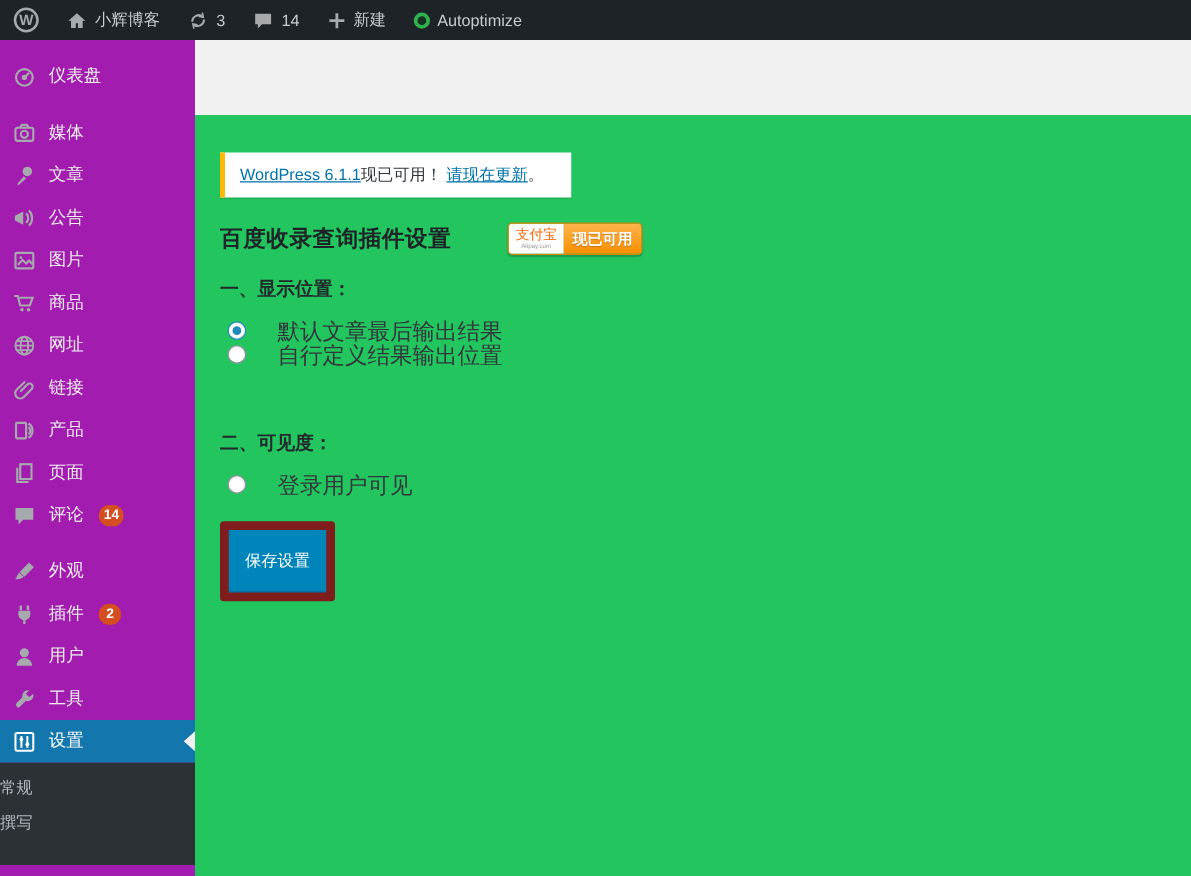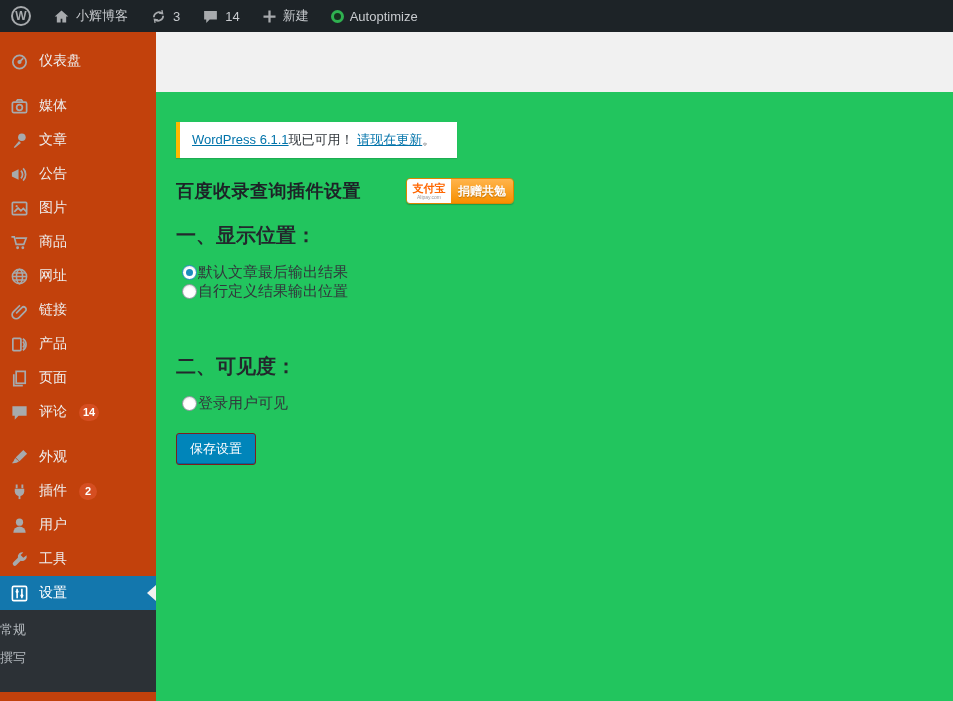--- a/index.html
+++ b/index.html
@@ -6,52 +6,52 @@
   html,body { width:953px; height:701px; overflow:hidden; font-family:"Liberation Sans","DejaVu Sans",sans-serif; background:#f1f1f1; }
 
   
   .admin-bar { position:absolute; top:0; left:0; width:953px; height:32px; background:#1d2327; display:flex; align-items:center; color:#c8cbcf; font-size:13px; z-index:50; }
   .ab-item { display:flex; align-items:center; gap:6px; height:32px; padding:0 11px; cursor:pointer; white-space:nowrap; }
   .ab-item svg { display:block; }
   .wplogo { width:20px; height:20px; border:2px solid #a7aaad; border-radius:50%; color:#a7aaad; font-weight:bold; font-size:12px; display:flex; align-items:center; justify-content:center; line-height:1; }
   .ao-ring { width:13px; height:13px; border:3px solid #2fb150; border-radius:50%; background:#0c3; background:#17301f; }
 
   
-  .sidebar { position:absolute; top:32px; left:0; width:156px; height:669px; background:#c2410c; color:#eee; font-size:14px; }
+  .sidebar { position:absolute; top:32px; left:0; width:156px; height:669px; background:#a21caf; color:#eee; font-size:14px; }
   .menu { padding-top:12px; }
   .mi { position:relative; height:34px; display:flex; align-items:center; gap:10px; padding-left:9px; cursor:pointer; color:#eeeeee; }
   .mi .ic { width:20px; height:20px; color:#a7aaad; flex:0 0 20px; display:flex; align-items:center; justify-content:center; }
   .mi svg { display:block; }
   .sep { height:11px; }
   .mi.active { background:#1377ad; color:#fff; }
   .mi.active .ic { color:#fff; }
   .mi.active::after { content:''; position:absolute; right:0; top:50%; transform:translateY(-50%); border:8px solid transparent; border-right:9px solid #f1f1f1; }
   .badge { background:#d54e21; color:#fff; font-size:11px; font-weight:bold; border-radius:9px; min-width:18px; height:17px; padding:0 4px; display:inline-flex; align-items:center; justify-content:center; margin-left:2px; }
   .submenu { background:#2c3136; padding:6px 0 20px 0; }
   .smi { height:28px; display:flex; align-items:center; color:#b4b9be; font-size:13px; cursor:pointer; }
 
   
   .content { position:absolute; top:44px; left:156px; width:797px; height:669px; background:#22c55e; padding:0 20px;margin-top:48px; }
   .notice { margin-top:30px; width:fit-content; background:#fff; border-left:4px solid #ffb900; box-shadow:0 1px 1px rgba(0,0,0,.12); padding:9px 22px 9px 12px; font-size:13px; color:#32373c; }
   .notice a { color:#0073aa; text-decoration:underline; cursor:pointer; }
   .title-row { margin-top:20px; display:flex; align-items:center; }
   .page-title { font-size:18px; font-weight:bold; color:#1d2327; letter-spacing:.5px; }
   .donate { margin-left:45px; width:108px; height:26px; display:flex; border:1px solid #de8500; border-radius:4px; overflow:hidden; cursor:pointer; box-shadow:0 1px 1px rgba(0,0,0,.2); }
   .donate-left { width:44px; background:#fefefe; display:flex; flex-direction:column; align-items:center; justify-content:center; line-height:1; }
-  .donate-brand { color:#ff6600; font-weight:bold; font-size:11px;text-align:center; }
+  .donate-brand { color:#ff6600; font-weight:normal; font-size:11px;text-align:center; }
   .donate-sub { color:#999; font-size:5px; margin-top:1px; }
   .donate-right { flex:1; background:linear-gradient(#ffb44c,#f78f00); color:#fff; font-weight:bold; font-size:12px; display:flex; align-items:center; justify-content:center; text-shadow:0 1px 1px rgba(0,0,0,.25); }
-  .section-h { margin-top:18px; font-size:20px; font-weight:bold; color:#23282d; }
+  .section-h { margin-top:18px; font-size:15px; font-weight:bold; color:#23282d; }
   .section-h.second { margin-top:52px; }
   .opts { margin-top:14px; margin-left:6px; }
-  .opt { display:flex; align-items:center; gap:1px; height:19px; font-size:15px; color:#32373c; cursor:pointer; }
+  .opt { display:flex; align-items:center; gap:25px; height:19px; font-size:18px; color:#32373c; cursor:pointer; }
   .radio { width:15px; height:15px; border-radius:50%; border:1px solid #8b949c; background:#fff; display:inline-flex; align-items:center; justify-content:center; box-shadow:inset 0 1px 2px rgba(0,0,0,.1); }
   .radio.checked { border-color:#1e8cbe; }
   .radio.checked::after { content:''; width:7px; height:7px; border-radius:50%; background:#1e8cbe; }
-  .save-btn { margin-top:20px; display:inline-block; background:#0085ba; border:1px solid #7f1d1d; box-shadow:inset 0 -1px 0 #006799; color:#fff; font-size:13px; padding:6px 13px; border-radius:3px; cursor:pointer; font-family:inherit; }
+  .save-btn { margin-top:20px; display:inline-block; background:#0085ba; border:7px solid #7f1d1d; box-shadow:inset 0 -1px 0 #006799; color:#fff; font-size:13px; padding:16px 13px; border-radius:3px; cursor:pointer; font-family:inherit; }
   .watermark { position:absolute; right:72px; bottom:14px; width:235px; height:24px; background:#d8d8d8; opacity:.55; filter:blur(7px); border-radius:12px; }
   .watermark::after { content:''; position:absolute; left:-70px; top:10px; width:90px; height:8px; background:#dedede; border-radius:4px; }
 </style>
 </head>
 <body>
 
 <div class="admin-bar">
   <div class="ab-item">
     <span class="wplogo">W</span>
   </div>
@@ -289,21 +289,21 @@
     <a>WordPress 6.1.1</a><span>现已可用！</span> <a>请现在更新</a><span>。</span>
   </div>
 
   <div class="title-row">
     <div class="page-title">百度收录查询插件设置</div>
     <div class="donate">
       <div class="donate-left">
         <span class="donate-brand">支付宝</span>
         <span class="donate-sub">Alipay.com</span>
       </div>
-      <div class="donate-right">捐赠共勉</div>
+      <div class="donate-right">现已可用</div>
     </div>
   </div>
 
   <div class="section-h">一、显示位置：</div>
   <div class="opts">
     <div class="opt">
       <span class="radio checked"></span>
       <span>默认文章最后输出结果</span>
     </div>
     <div class="opt">

